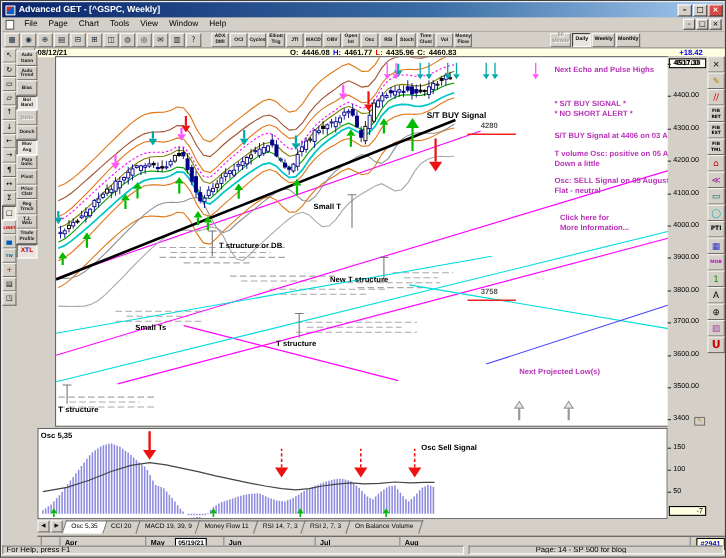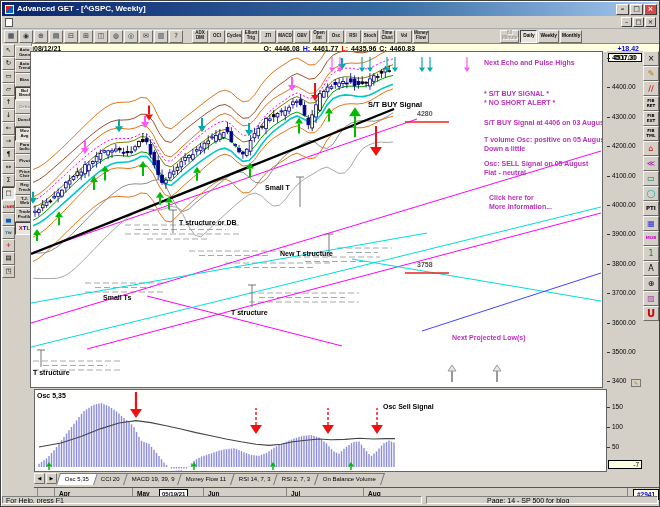--- a/index.html
+++ b/index.html
@@ -48,21 +48,21 @@
   .rail-icon{position:absolute;width:13px;height:13px;background:#d4d0c8;border:1px solid;
     border-color:#f5f4f0 #6f6d66 #6f6d66 #f5f4f0;font-size:6.5px;line-height:11px;text-align:center;overflow:hidden;}
   .study-btn{position:absolute;width:19px;height:13.5px;background:#d4d0c8;border:1px solid;
     border-color:#f5f4f0 #6f6d66 #6f6d66 #f5f4f0;font-size:4.4px;line-height:4.5px;font-weight:bold;
     display:flex;flex-direction:column;align-items:center;justify-content:center;text-align:center;color:#111;}
   .rtool{position:absolute;left:642px;width:16px;height:15px;background:#d4d0c8;border:1px solid;
     border-color:#f5f4f0 #6f6d66 #6f6d66 #f5f4f0;display:flex;flex-direction:column;align-items:center;
     justify-content:center;font-size:8px;line-height:8px;overflow:hidden;}
   .rtool .small{font-size:4px;line-height:4.2px;font-weight:bold;}
   
-  #chart-wrap{position:absolute;left:29px;top:50px;width:573px;height:337px;background:#fff;border:1px solid #666;}
+  #chart-wrap{position:absolute;left:49px;top:50px;width:573px;height:337px;background:#fff;border:1px solid #666;}
   #osc-wrap{position:absolute;left:33px;top:388px;width:573px;height:83px;background:#fff;border:1px solid #666;}
   #price-axis{position:absolute;left:606px;top:50px;width:36px;height:338px;background:#d4d0c8;font-size:6.5px;}
   #osc-axis{position:absolute;left:606px;top:388px;width:36px;height:83px;background:#d4d0c8;font-size:6.5px;}
   .ax-label{position:absolute;left:5px;white-space:nowrap;}
   .ax-tick{position:absolute;left:0;width:3px;height:1px;background:#333;}
   .ax-box{position:absolute;left:1px;width:34px;background:#fffff4;border:1px solid #000;
     font-size:6.5px;font-weight:bold;text-align:center;line-height:8px;}
   
   #tabbar{position:absolute;left:33px;top:471px;width:609px;height:15px;background:#d4d0c8;display:flex;align-items:flex-start;padding-top:1px;}
   .tab-scroll{width:11px;height:11px;background:#d4d0c8;border:1px solid;border-color:#f5f4f0 #6f6d66 #6f6d66 #f5f4f0;
@@ -95,20 +95,29 @@
     <span class="title-text">Advanced GET - [^GSPC, Weekly]</span>
     <span class="tb-btns" id="title-btns">
         <span class="tb-btn glyph">–</span>
         <span class="tb-btn glyph">□</span>
         <span class="tb-btn glyph close">×</span>
       </span>
   </div>
 
   <div class="menubar">
     <span class="doc-icon"></span>
+    <span id="menu-items" style="display:flex;">
+        <span class="menu-item">File</span>
+        <span class="menu-item">Page</span>
+        <span class="menu-item">Chart</span>
+        <span class="menu-item">Tools</span>
+        <span class="menu-item">View</span>
+        <span class="menu-item">Window</span>
+        <span class="menu-item">Help</span>
+      </span>
     <span class="mdi-btns" id="mdi-btns">
         <span class="mdi-btn glyph">–</span>
         <span class="mdi-btn glyph">□</span>
         <span class="mdi-btn glyph">×</span>
       </span>
   </div>
 
   <div class="toolbar">
     <span id="tb-icons" style="display:flex;margin-left:2px;">
         <span class="tool-ibtn glyph">▦</span>

